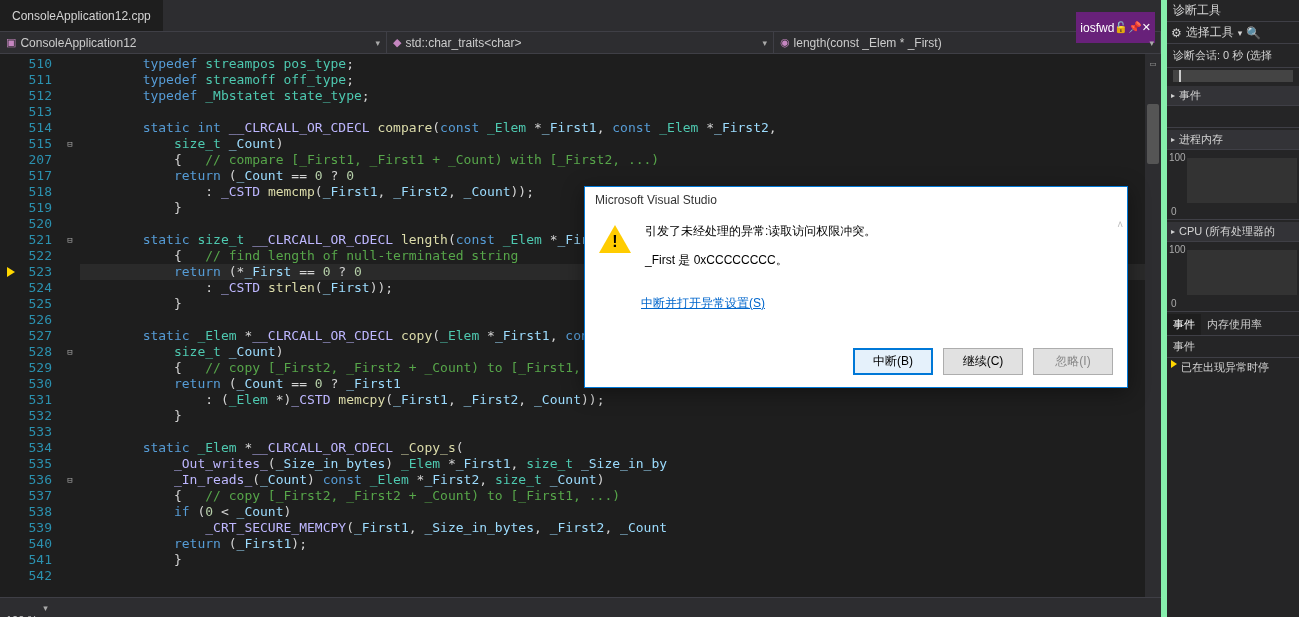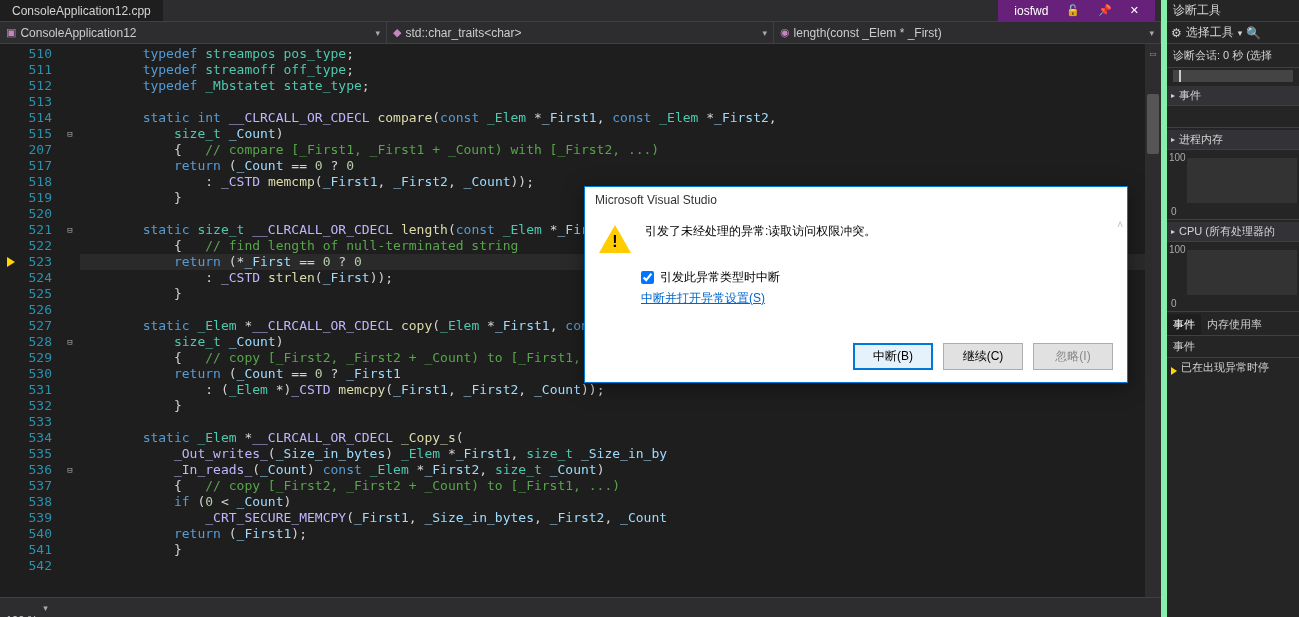--- a/index.html
+++ b/index.html
@@ -18,47 +18,47 @@
     height: 100%;
   }
   .editor-area {
     flex: 1;
     display: flex;
     flex-direction: column;
     min-width: 0;
     background: #1e1e1e;
   }
   .tab-bar {
-    height: 22px;
+    height: 32px;
     background: #2d2d30;
     display: flex;
     align-items: flex-end;
     border-bottom: 1px solid #3f3f46;
     position: relative;
   }
   .tab {
     padding: 0 12px;
     height: 100%;
     display: flex;
     align-items: center;
     background: #1e1e1e;
     color: #d4d4d4;
     font-size: 12px;
   }
   .pinned-tab {
     position: absolute;
     right: 6px;
-    top: 0;
+    top: 12px;
     height: 100%;
     background: #68217a;
     color: #fff;
     display: flex;
     align-items: center;
-    padding: 0 16px;
-    gap: 18px;
+    padding: 0 4px;
+    gap: 0;
     font-size: 12px;
   }
   .pinned-tab .pin, .pinned-tab .close { font-size: 11px; }
   .breadcrumb-bar {
     height: 22px;
     background: #2d2d30;
     display: flex;
     align-items: center;
     border-bottom: 1px solid #3f3f46;
     color: #cccccc;
@@ -227,21 +227,21 @@
   .mini-chart .bar { position:absolute; left:20px; right:2px; top:8px; bottom:16px; background:#333;}
   .tab-row {
     display:flex; border-bottom:1px solid #3f3f46;
     font-size:11px;
   }
   .tab-row .t { padding:3px 6px; color:#ccc;}
   .tab-row .t.active { background:#1e1e1e; color:#fff;}
   .event-list { flex:1; }
   .event-list .col-h { padding:3px 6px; font-size:11px; border-bottom:1px solid #3f3f46;}
   .event-list .row {
-    display:flex; align-items:flex-end; gap:4px;
+    display:flex; align-items:flex-start; gap:4px;
     padding:2px 4px; font-size:11px;
   }
   .event-list .row .arrow-sm {
     width:0;height:0;
     border-top:4px solid transparent;
     border-bottom:4px solid transparent;
     border-left:6px solid #ffd700;
   }
 
   
@@ -484,28 +484,25 @@
 
 <div class="dialog">
   <div class="dialog-title">Microsoft Visual Studio</div>
   <div class="dialog-body">
     <div class="warn-icon">
       <div class="warn-tri"></div>
       <div class="warn-bang">!</div>
     </div>
     <div class="dialog-text">
       <p>引发了未经处理的异常:读取访问权限冲突。</p>
+      <p>_First 是 0xCCCCCCCC。</p>
     </div>
     <div class="scroll-hint">˄</div>
   </div>
   <div class="dialog-options">
-    <label>
-      <input type="checkbox" checked="" style="">
-      <span>引发此异常类型时中断</span>
-    </label>
     <a>中断并打开异常设置(S)</a>
   </div>
   <div class="dialog-buttons">
     <button class="primary">中断(B)</button>
     <button>继续(C)</button>
     <button disabled="">忽略(I)</button>
   </div>
 </div>
 
 </body></html>

